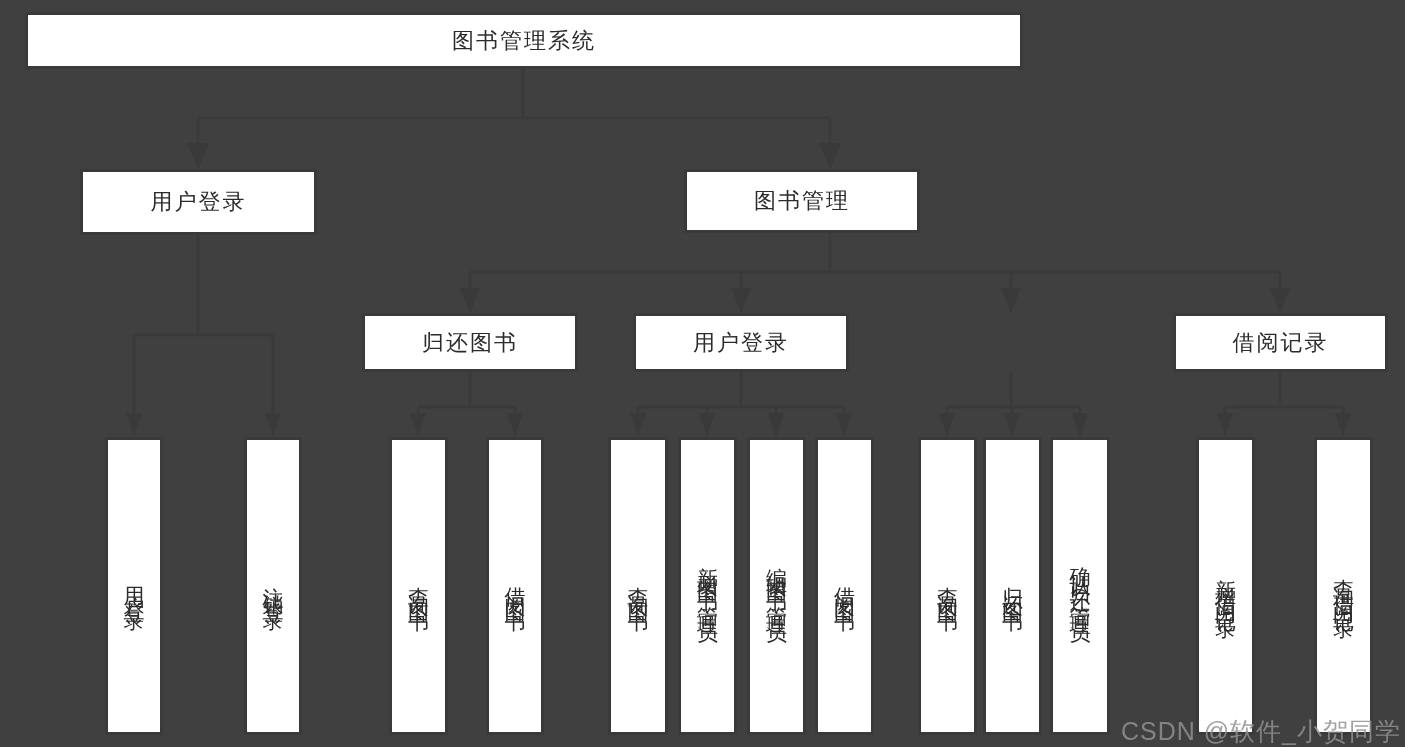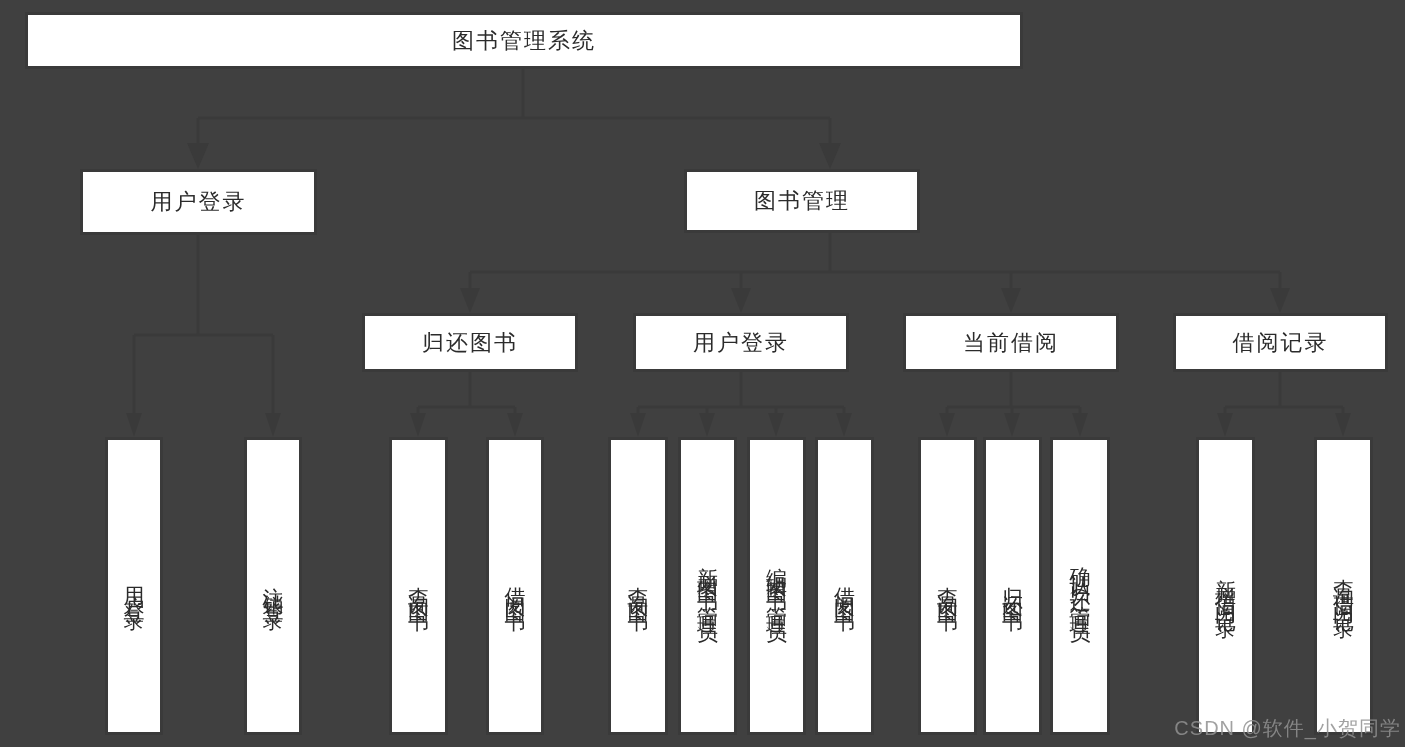--- a/index.html
+++ b/index.html
@@ -32,21 +32,21 @@
     writing-mode:vertical-rl;
     text-orientation:mixed;
     font-size:21px;
     letter-spacing:8px;
     white-space:nowrap;
   }
   .watermark{
     position:absolute;
     right:4px;
     top:715px;
-    font-size:20px;
+    font-size:25px;
     color:rgba(145,145,145,0.85);
     letter-spacing:1px;
     z-index:6;
     white-space:nowrap;
   }
 </style>
 </head>
 <body>
 
 <div class="canvas">
@@ -94,23 +94,20 @@
   <div class="node h" style="left:684px;top:169px;width:236px;height:64px">
     <span>图书管理</span>
   </div>
 
   <div class="node h" style="left:362px;top:313px;width:216px;height:59px">
     <span>归还图书</span>
   </div>
   <div class="node h" style="left:633px;top:313px;width:216px;height:59px">
     <span>用户登录</span>
   </div>
-  <div class="node h" style="left:903px;top:313px;width:216px;height:59px">
-    <span>当前借阅</span>
-  </div>
   <div class="node h" style="left:1173px;top:313px;width:215px;height:59px">
     <span>借阅记录</span>
   </div>
 
   <div class="node v" style="left:105px;top:437px;width:58px;height:298px">
     <span>用户登录</span>
   </div>
   <div class="node v" style="left:244px;top:437px;width:58px;height:298px">
     <span>注销登录</span>
   </div>

